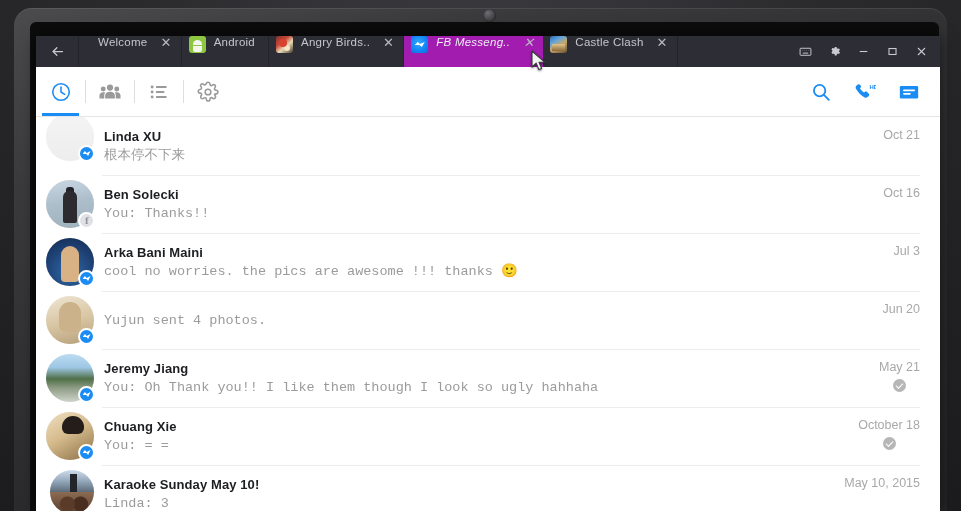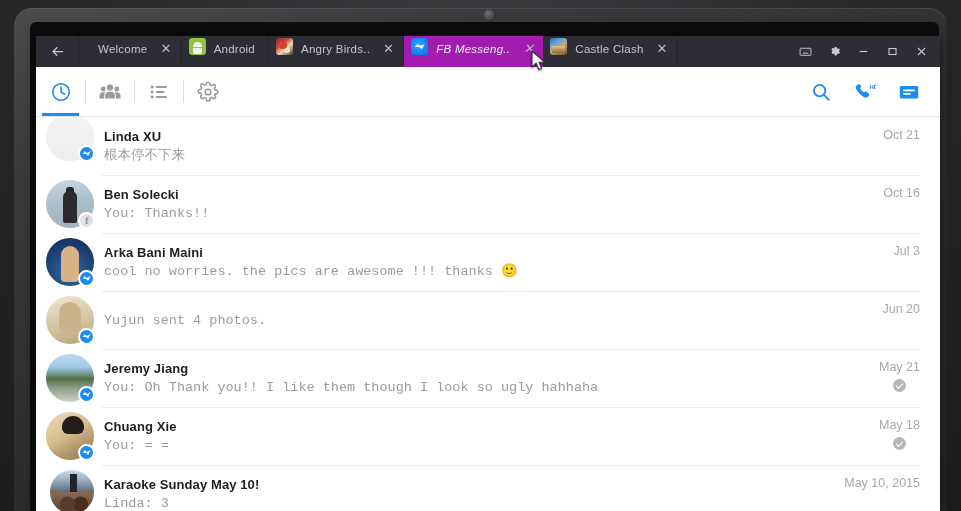--- a/index.html
+++ b/index.html
@@ -58,21 +58,21 @@
     user-select: none;
   }
   .tsep { width: 1px; background: #232329; align-self: stretch; }
   #back-btn {
     width: 42px;
     display: flex; align-items: center; justify-content: center;
     color: #c8c8cf;
   }
   #back-btn svg { width: 15px; height: 15px; }
   .tab {
-    display: flex; align-items: flex-end;
+    display: flex; align-items: flex-start;
     gap: 7px;
     padding: 0 9px 12px 7px;
     height: 100%;
     color: #c5c5cc;
     font-size: 11.5px;
     letter-spacing: .25px;
     white-space: nowrap;
     position: relative;
   }
   .tab.active { background: #a21caf; color: #ececf2; font-style: italic; }
@@ -572,21 +572,21 @@
         <div class="av">
             <div class="ph ph-chuang"></div>
           </div>
         <span class="badge"></span>
       </div>
       <div class="rowtext">
         <div class="rname">Chuang Xie</div>
         <div class="rsnip">You: = =</div>
       </div>
       <div class="rmeta">
-        <div class="rtime">May 18</div>
+        <div class="rtime">October 18</div>
         <span class="rread"></span>
       </div>
     </div>
 
     <div class="row">
       <div class="avwrap" style="width:44px;flex:0 0 44px;margin-left:4px;">
         <div class="av" style="border-radius:50%;width:44px;height:44px;">
           <div class="ph-karaoke-top"></div>
           <div class="ph-karaoke-bot"></div>
         </div>

